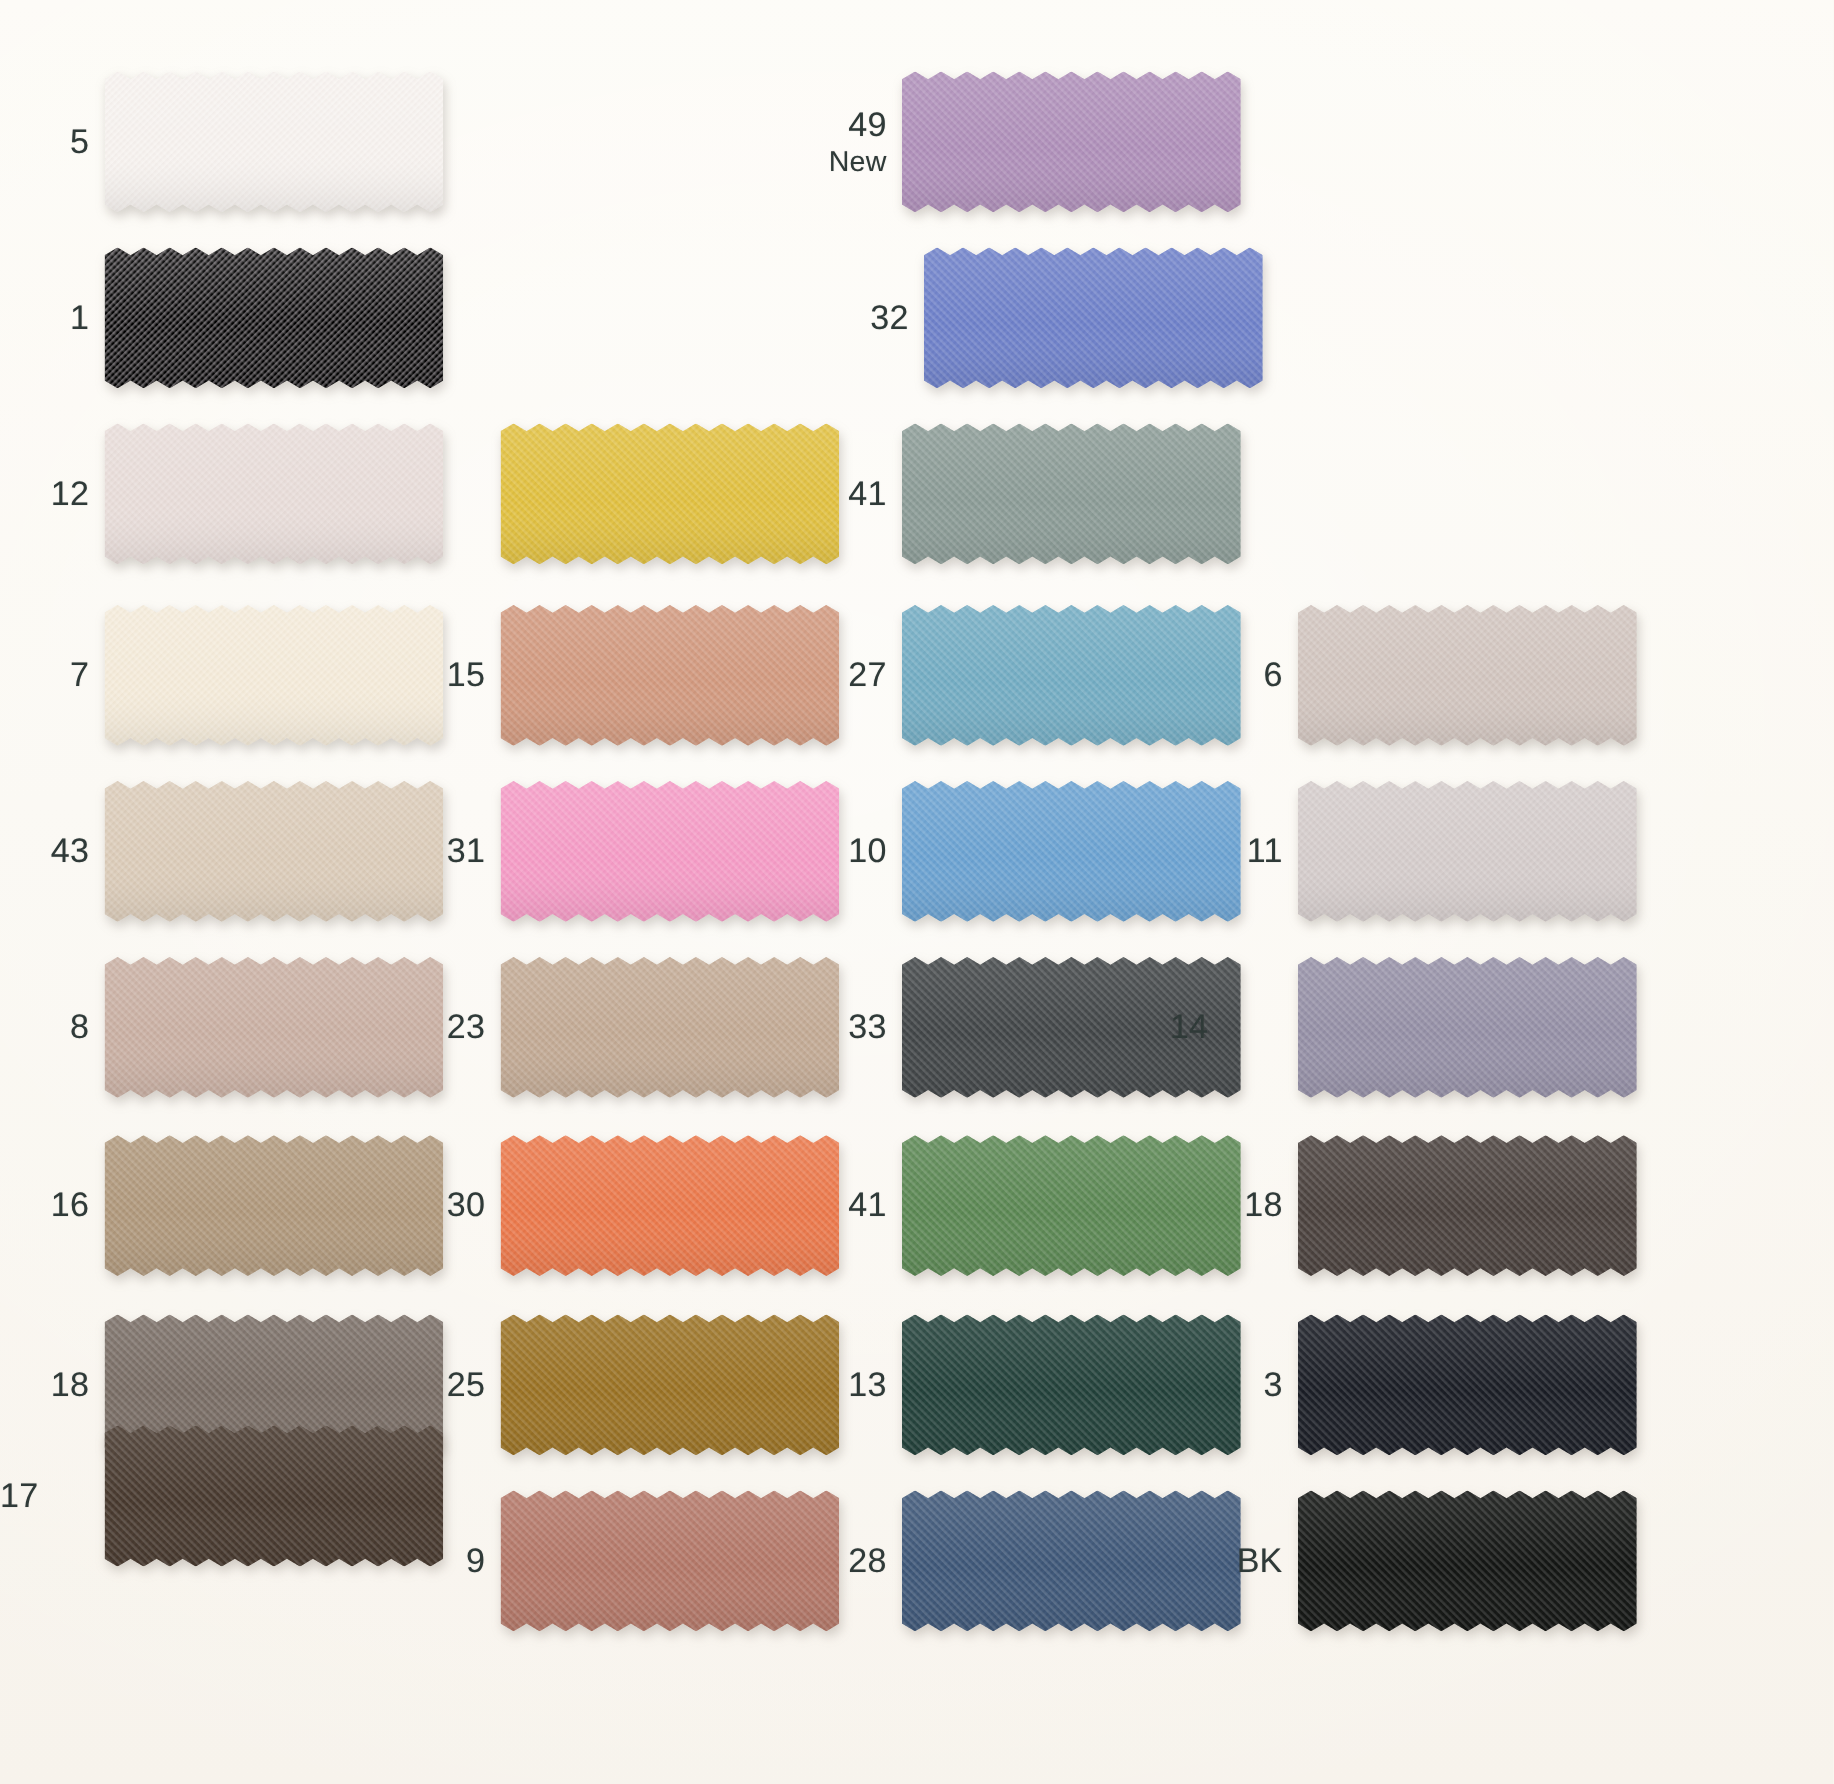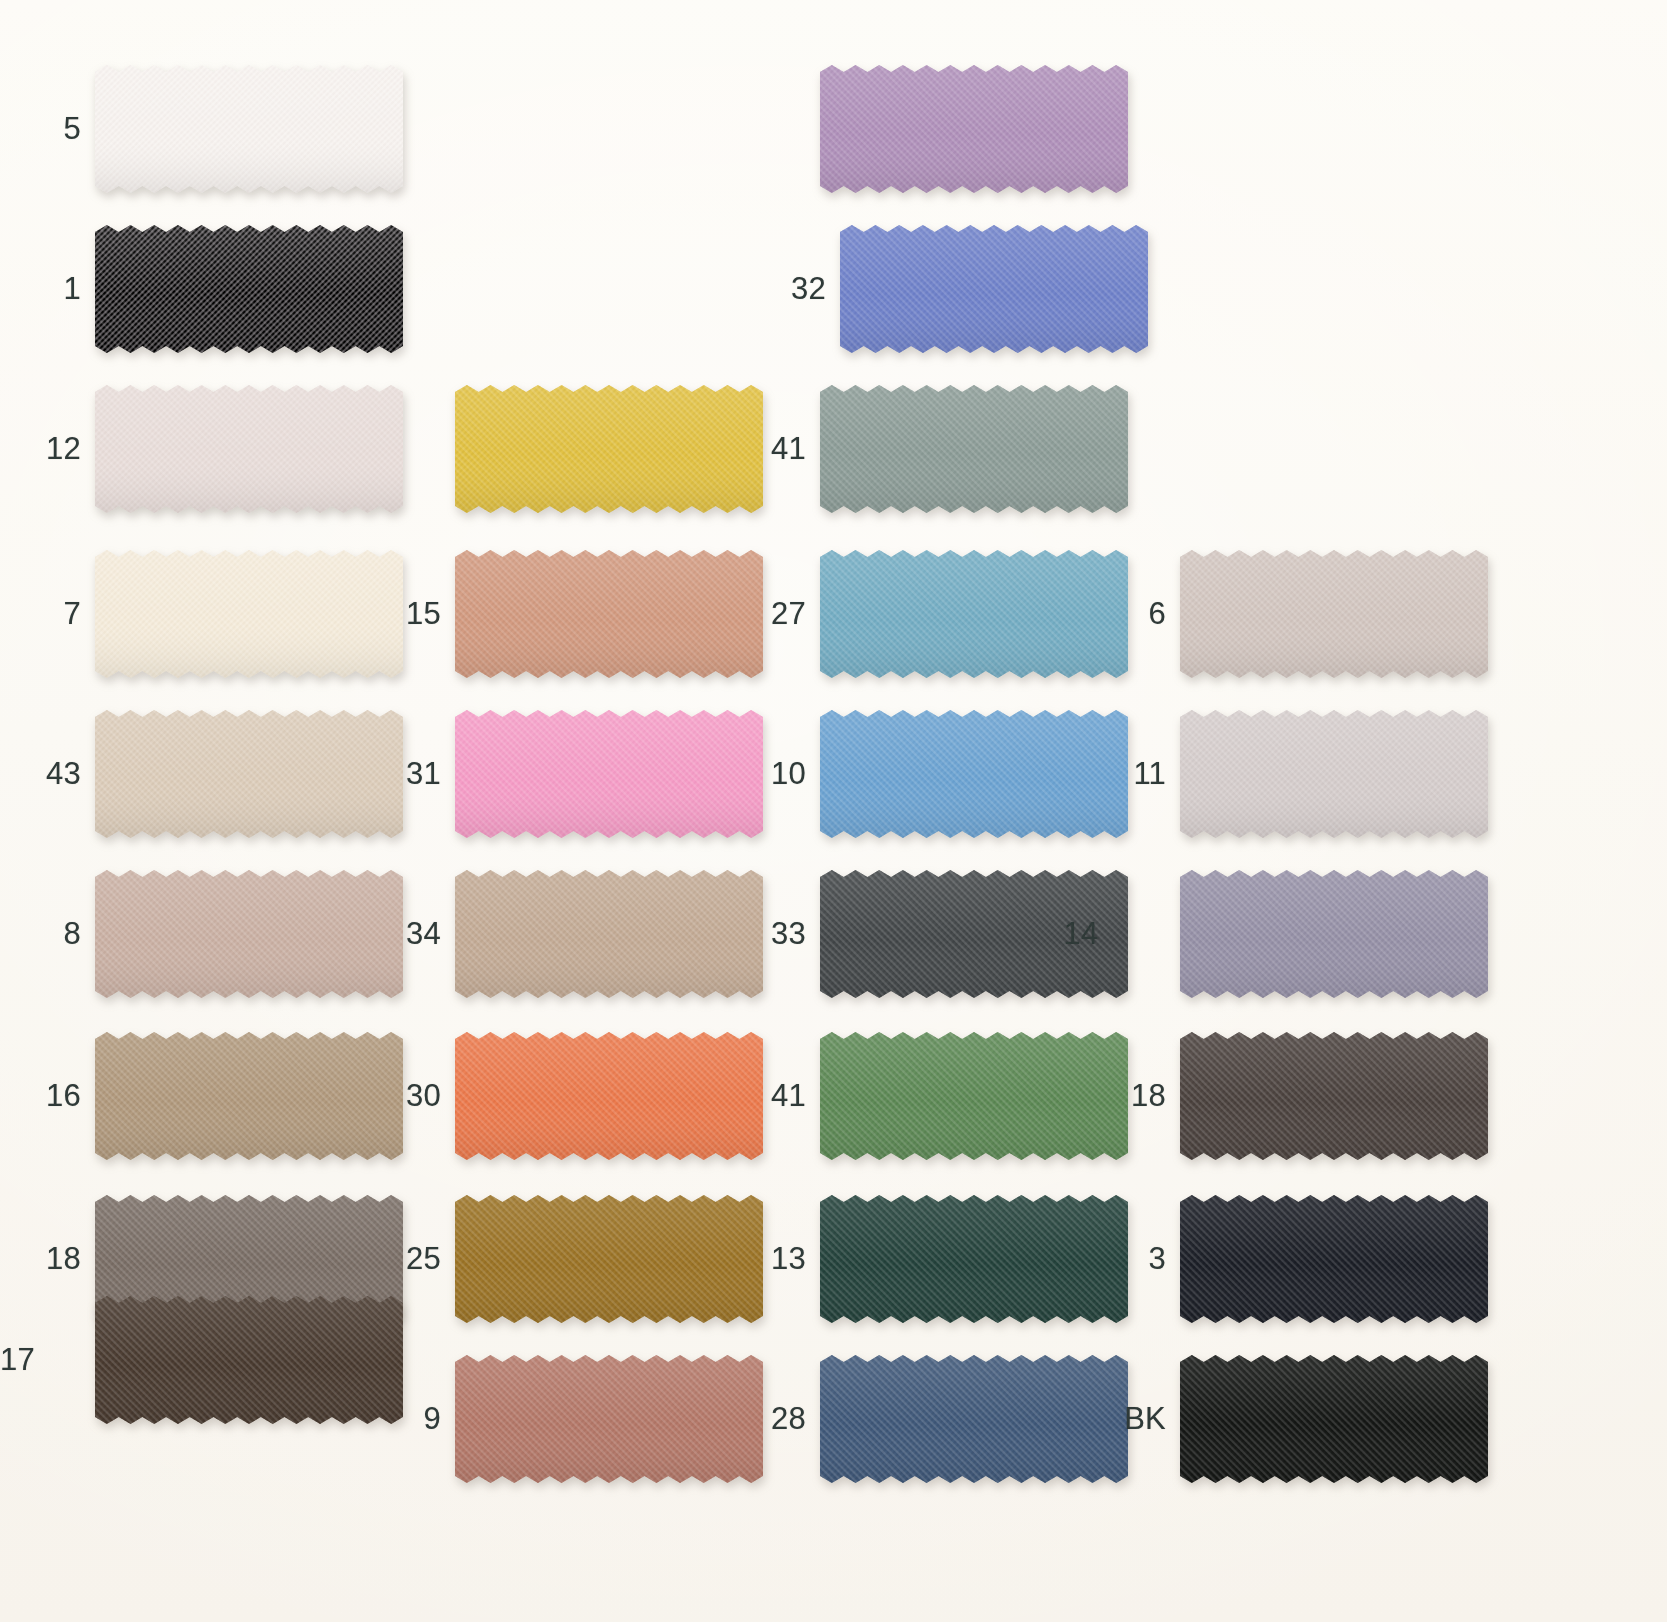--- a/index.html
+++ b/index.html
@@ -411,21 +411,21 @@
           <g clip-path="url(#clip-sw11)">
             <rect x="0" y="0" width="308" height="128" fill="#f59ec7"></rect>
             <rect x="0" y="0" width="308" height="128" fill="url(#weave-sw11)" opacity="0.40"></rect>
             <rect x="0" y="0" width="308" height="128" fill="url(#weave2-sw11)" opacity="0.14"></rect>
             <rect x="0" y="0" width="308" height="128" fill="url(#shade-sw11)"></rect>
           </g>
         </svg>
       </div>
     </div>
     <div class="swatch-cell" style="left: 455px; top: 870px; width: 308px; height: 128px;">
-      <div class="swatch-label" style="right: 322px; top: 64px; width: 170px;">34</div>
+      <div class="swatch-label" style="right: 322px; top: 64px; width: 170px;">23</div>
       <div class="swatch-chip" title="warm greige" style="left: 0px; top: 0px; width: 308px; height: 128px;">
         <svg viewBox="0 0 308 128" preserveAspectRatio="none">
           <defs>
             <clipPath id="clip-sw12">
               <path d="M 0 7 L 11.85 0 L 23.69 7 L 35.54 0 L 47.38 7 L 59.23 0 L 71.08 7 L 82.92 0 L 94.77 7 L 106.62 0 L 118.46 7 L 130.31 0 L 142.15 7 L 154.00 0 L 165.85 7 L 177.69 0 L 189.54 7 L 201.38 0 L 213.23 7 L 225.08 0 L 236.92 7 L 248.77 0 L 260.62 7 L 272.46 0 L 284.31 7 L 296.15 0 L 308.00 7 L 308 121 L 296.15 128 L 284.31 121 L 272.46 128 L 260.62 121 L 248.77 128 L 236.92 121 L 225.08 128 L 213.23 121 L 201.38 128 L 189.54 121 L 177.69 128 L 165.85 121 L 154.00 128 L 142.15 121 L 130.31 128 L 118.46 121 L 106.62 128 L 94.77 121 L 82.92 128 L 71.08 121 L 59.23 128 L 47.38 121 L 35.54 128 L 23.69 121 L 11.85 128 L 0.00 121 Z"></path>
             </clipPath>
             <pattern id="weave-sw12" width="4" height="4" patternUnits="userSpaceOnUse" patternTransform="rotate(45)">
               <rect x="0" y="0" width="2" height="4" fill="#b19781"></rect>
             </pattern>
             <pattern id="weave2-sw12" width="5" height="5" patternUnits="userSpaceOnUse" patternTransform="rotate(-45)">
@@ -527,20 +527,21 @@
           <g clip-path="url(#clip-sw15)">
             <rect x="0" y="0" width="308" height="128" fill="#b5796a"></rect>
             <rect x="0" y="0" width="308" height="128" fill="url(#weave-sw15)" opacity="0.40"></rect>
             <rect x="0" y="0" width="308" height="128" fill="url(#weave2-sw15)" opacity="0.14"></rect>
             <rect x="0" y="0" width="308" height="128" fill="url(#shade-sw15)"></rect>
           </g>
         </svg>
       </div>
     </div>
     <div class="swatch-cell" style="left: 820px; top: 65px; width: 308px; height: 128px;">
+      <div class="swatch-label" style="right: 322px; top: 64px; width: 170px;">49<span class="sub">New</span></div>
       <div class="swatch-chip" title="mauve purple" style="left: 0px; top: 0px; width: 308px; height: 128px;">
         <svg viewBox="0 0 308 128" preserveAspectRatio="none">
           <defs>
             <clipPath id="clip-sw16">
               <path d="M 0 7 L 11.85 0 L 23.69 7 L 35.54 0 L 47.38 7 L 59.23 0 L 71.08 7 L 82.92 0 L 94.77 7 L 106.62 0 L 118.46 7 L 130.31 0 L 142.15 7 L 154.00 0 L 165.85 7 L 177.69 0 L 189.54 7 L 201.38 0 L 213.23 7 L 225.08 0 L 236.92 7 L 248.77 0 L 260.62 7 L 272.46 0 L 284.31 7 L 296.15 0 L 308.00 7 L 308 121 L 296.15 128 L 284.31 121 L 272.46 128 L 260.62 121 L 248.77 128 L 236.92 121 L 225.08 128 L 213.23 121 L 201.38 128 L 189.54 121 L 177.69 128 L 165.85 121 L 154.00 128 L 142.15 121 L 130.31 128 L 118.46 121 L 106.62 128 L 94.77 121 L 82.92 128 L 71.08 121 L 59.23 128 L 47.38 121 L 35.54 128 L 23.69 121 L 11.85 128 L 0.00 121 Z"></path>
             </clipPath>
             <pattern id="weave-sw16" width="4" height="4" patternUnits="userSpaceOnUse" patternTransform="rotate(45)">
               <rect x="0" y="0" width="2" height="4" fill="#9e7fa9"></rect>
             </pattern>
             <pattern id="weave2-sw16" width="5" height="5" patternUnits="userSpaceOnUse" patternTransform="rotate(-45)">

